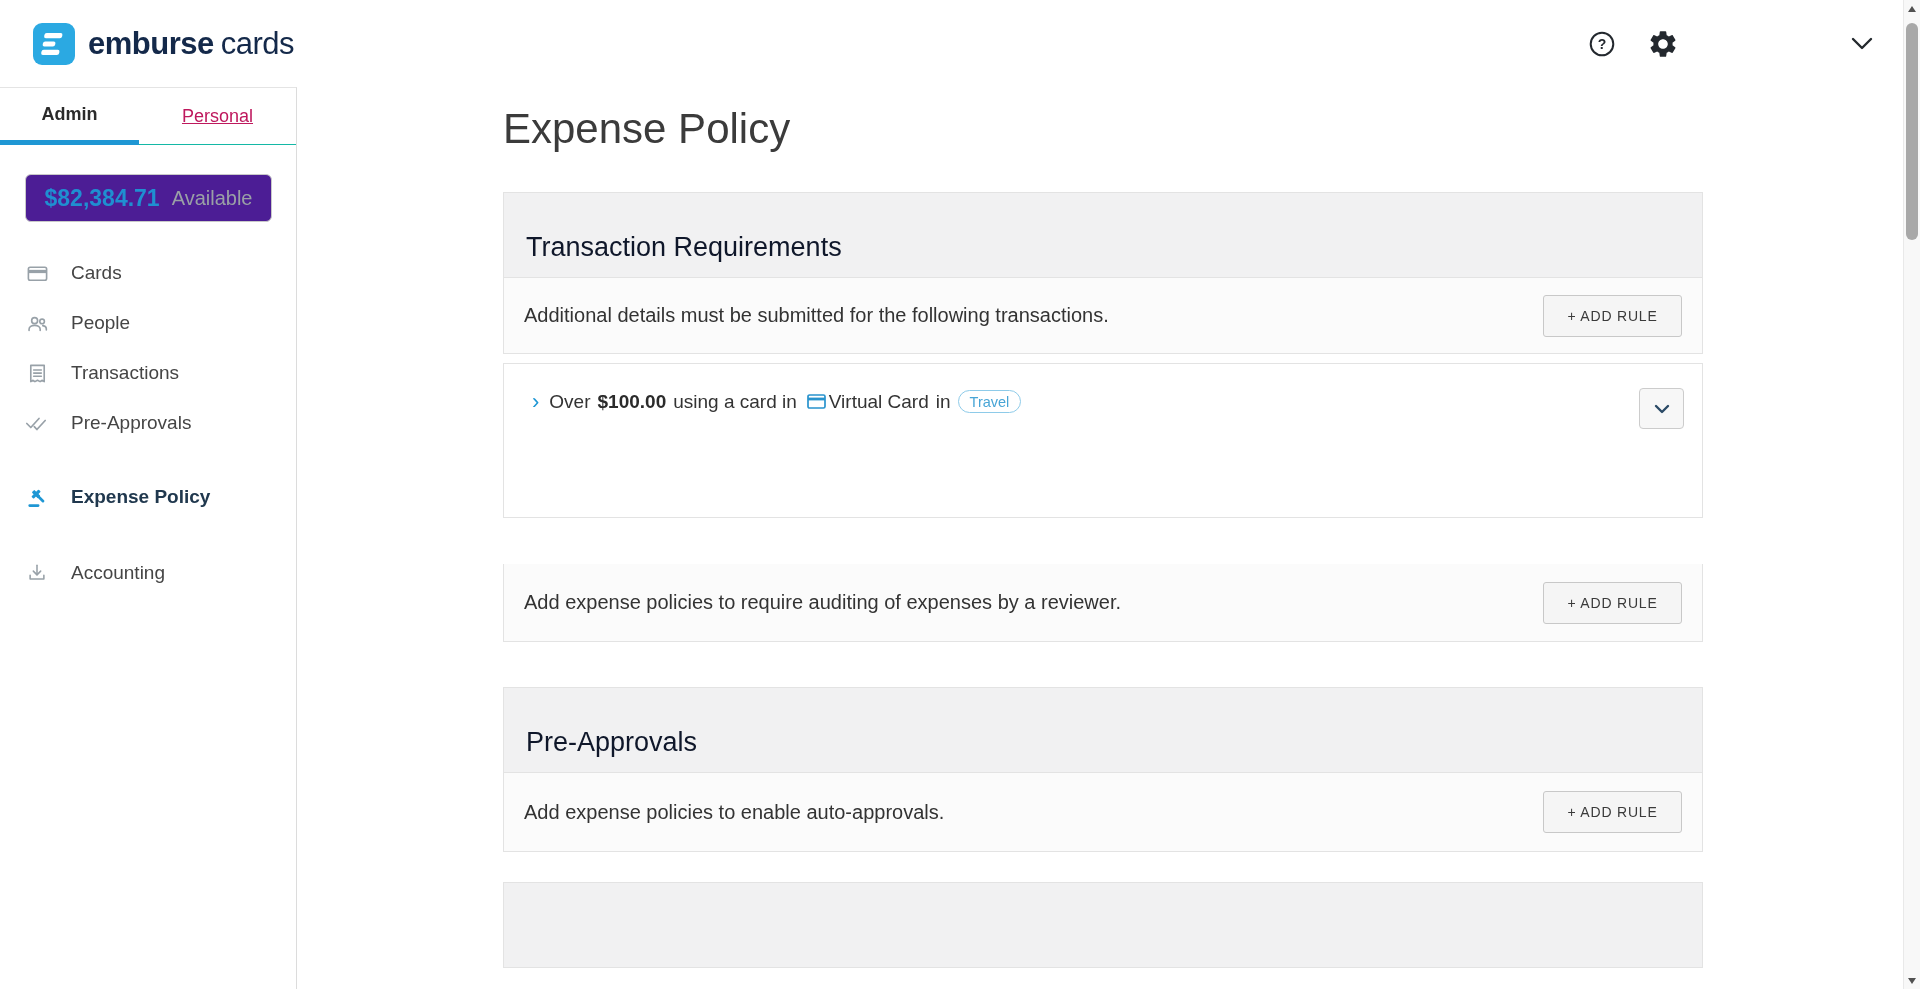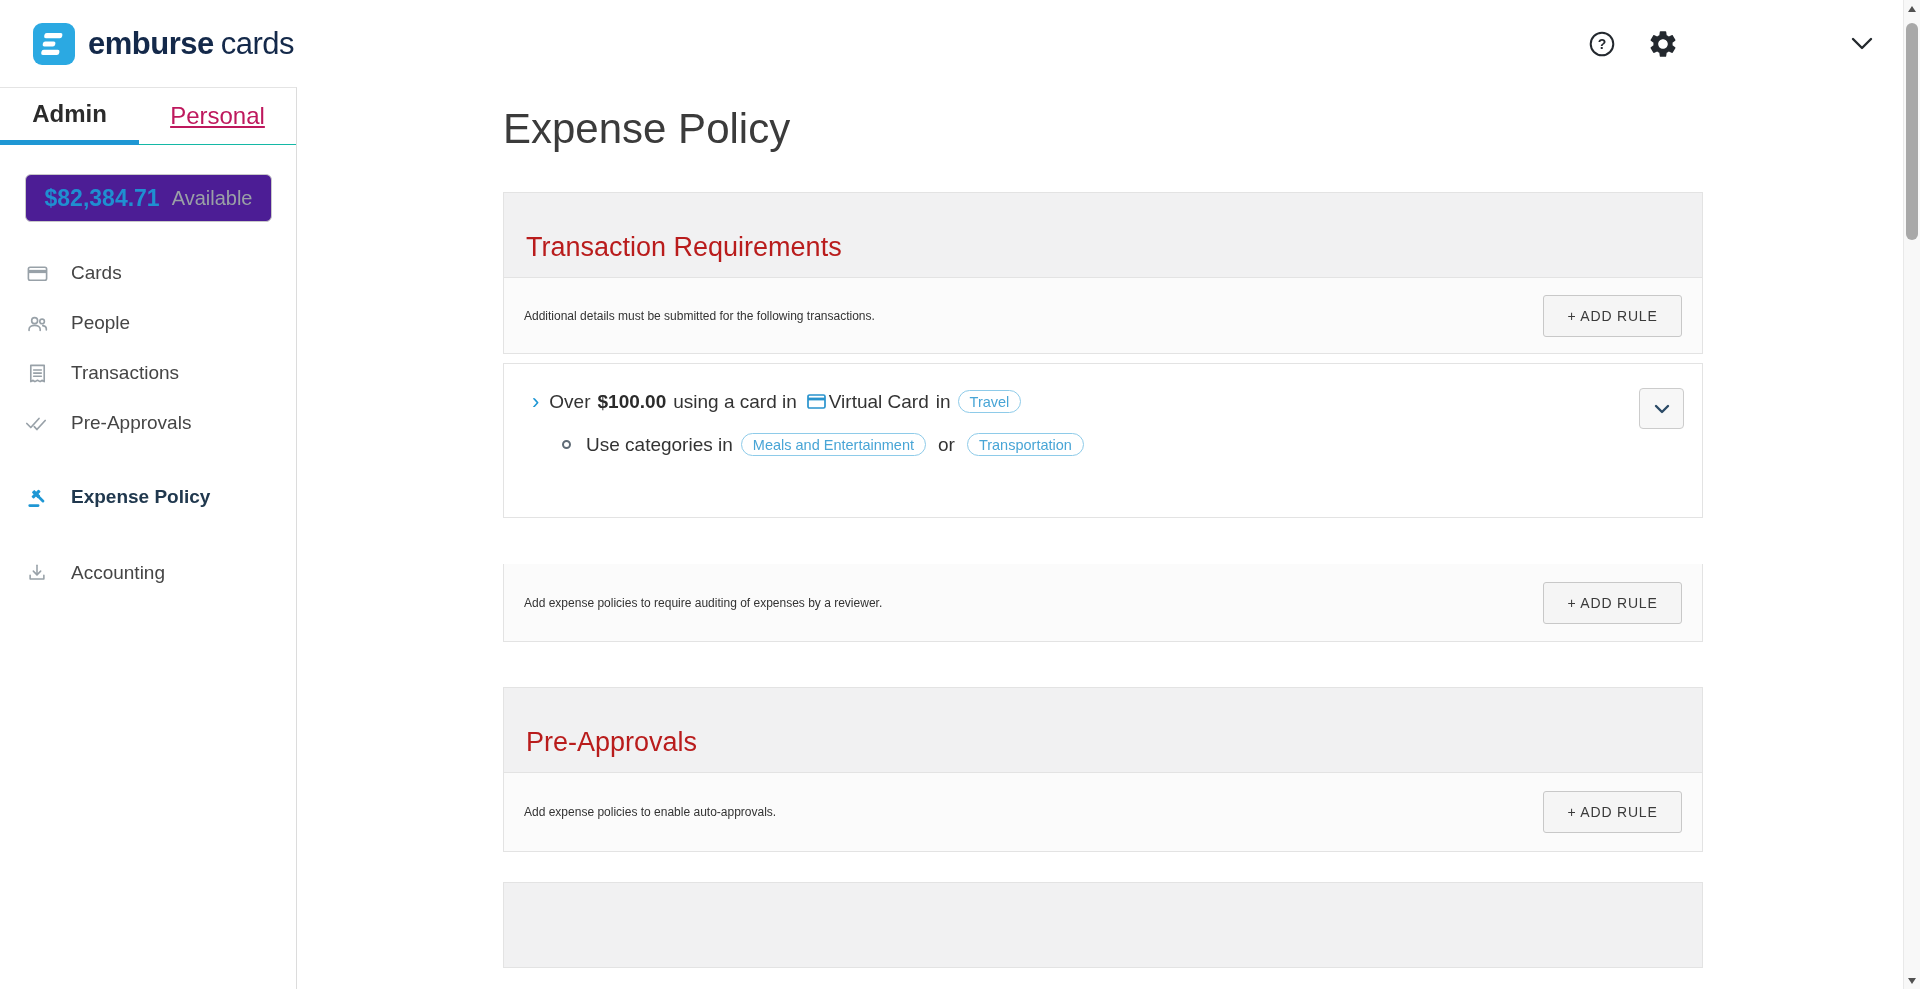--- a/index.html
+++ b/index.html
@@ -16,21 +16,21 @@
   .brand-text .b2 { font-weight:400; margin-left:7px; }
   .header-right { position:absolute; right:47px; top:0; height:87px; display:flex; align-items:center; }
   .hicon { cursor:pointer; display:flex; align-items:center; justify-content:center; }
   .hicon + .hicon { margin-left:30px; }
   .header-chevron { margin-left:172px; cursor:pointer; display:flex; align-items:center; }
 
   
   .sidebar { position:absolute; top:87px; left:0; bottom:0; width:297px; background:#fff;
     border-right:1px solid #dcdcdc; border-top:1px solid #e4e4e4; }
   .tabs { display:flex; height:57px; }
-  .tab { display:flex; align-items:center; justify-content:center; font-size:24px; cursor:pointer; }
+  .tab { display:flex; align-items:center; justify-content:center; font-size:18px; cursor:pointer; }
   .tab-admin { width:139px; color:#2b2b2b; font-weight:700; border-bottom:5px solid #1f97d4; }
   .tab-personal { flex:1; color:#be185d; border-bottom:1px solid #14b8a6;text-decoration:underline; }
 
   .balance-box { margin:29px 24px 0 25px; height:48px; border:1px solid #c9c9c9; border-radius:6px;
     display:flex; align-items:center; justify-content:center; background:#4c1d95; }
   .balance-amount { font-size:23px; font-weight:600; color:#1f8fd1; }
   .balance-label { font-size:20px; color:#9aa0a6; margin-left:12px; }
 
   .nav { margin-top:26px; }
   .nav-item { height:50px; display:flex; align-items:center; padding-left:25px; cursor:pointer; }
@@ -41,24 +41,24 @@
   .icon-stroke { stroke:#98a1a8; fill:none; stroke-width:1.7; stroke-linecap:round; stroke-linejoin:round; }
 
   
   .main { position:absolute; top:87px; left:297px; right:0; bottom:0; background:#fff; overflow:hidden; }
   .content { width:1200px; margin-left:206px; padding-top:16px; }
   .page-title { font-size:42px; font-weight:300; color:#3b3b3b; line-height:52px; margin-bottom:37px; }
 
   .section { margin-bottom:46px; }
   .section-header { height:86px; background:#f1f1f2; border:1px solid #e3e3e3;
     display:flex; align-items:center; padding-left:22px; }
-  .section-title { font-size:27px; font-weight:400; color:#b91c1c;margin-top:25px; }
+  .section-title { font-size:27px; font-weight:400; color:#0f172a;margin-top:25px; }
   .section-body { height:76px; background:#fbfbfb; border:1px solid #e3e3e3; border-top:0;
     display:flex; align-items:center; justify-content:space-between; padding:0 20px; }
-  .section-desc { font-size:12px; color:#333; }
+  .section-desc { font-size:20px; color:#333; }
   .add-rule-btn { width:139px; height:42px; background:#f5f5f5; border:1px solid #c8c8c8; border-radius:3px;
     font-size:14px; color:#3a3a3a; letter-spacing:0.8px; cursor:pointer;
     display:flex; align-items:center; justify-content:center; white-space:nowrap;
     font-family:"Liberation Sans", sans-serif; }
   .sec2 .section-body { height:78px; }
   .sec2 { margin-bottom:45px; }
   .sec3 .section-body { height:79px;gap:22px; }
   .sec3 { margin-bottom:30px; }
 
   .rule-box { position:relative; margin-top:9px; height:155px; background:#fff;
@@ -231,27 +231,20 @@
             <svg width="19" height="15" viewBox="0 0 19 15">
               <rect x="1" y="1" width="17" height="13" rx="1.6" fill="none" stroke="#2893cd" stroke-width="1.7"></rect>
               <rect x="1" y="3.6" width="17" height="2.8" fill="#2893cd"></rect>
             </svg>
           </span>
           <span>Virtual Card</span>
           <span>in</span>
           <span class="chip">Travel</span>
         </div>
         <div class="rule-sub">
-          <div class="sub-row">
-            <span class="sub-marker"></span>
-            <span>Use categories in</span>
-            <span class="chip">Meals and Entertainment</span>
-            <span class="joiner">or</span>
-            <span class="chip">Transportation</span>
-          </div>
         </div>
         <div class="rule-dd-btn">
           <svg width="16" height="10" viewBox="0 0 16 10">
             <polyline points="2,2 8,8 14,2" fill="none" stroke="#2b4a66" stroke-width="2.4" stroke-linecap="round" stroke-linejoin="round"></polyline>
           </svg>
         </div>
       </div>
     </div>
 
     <div class="section sec2">

